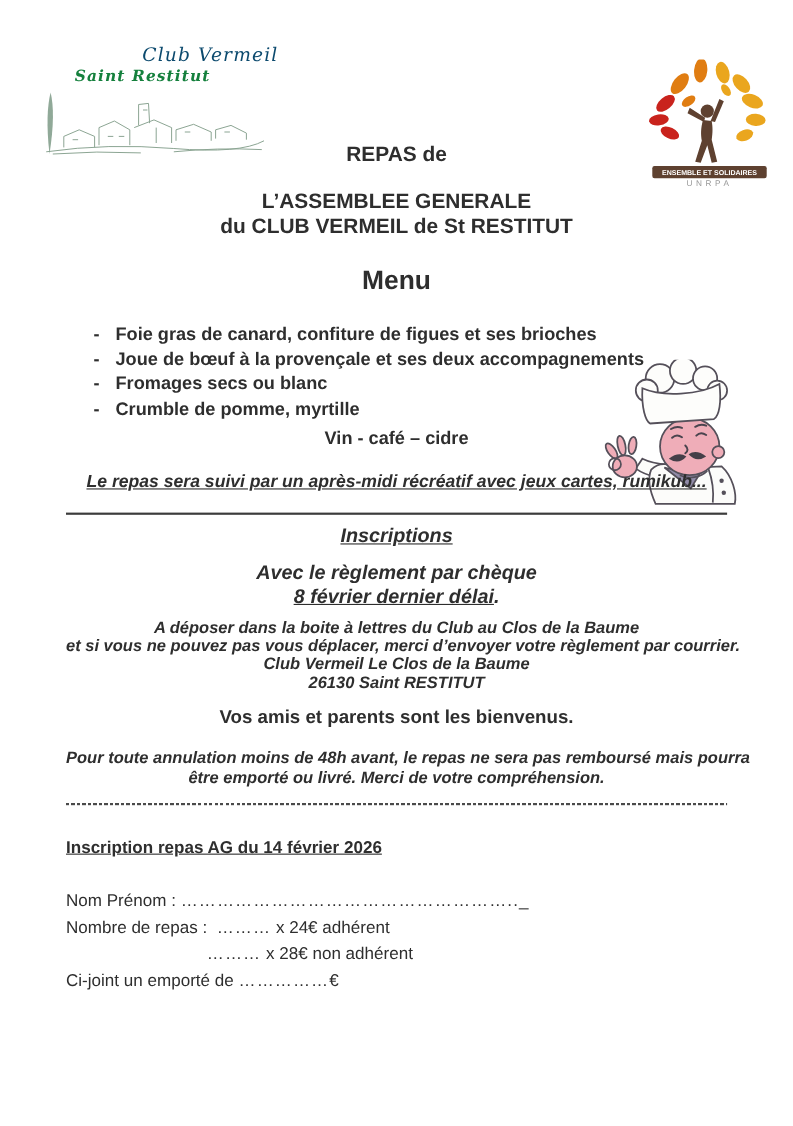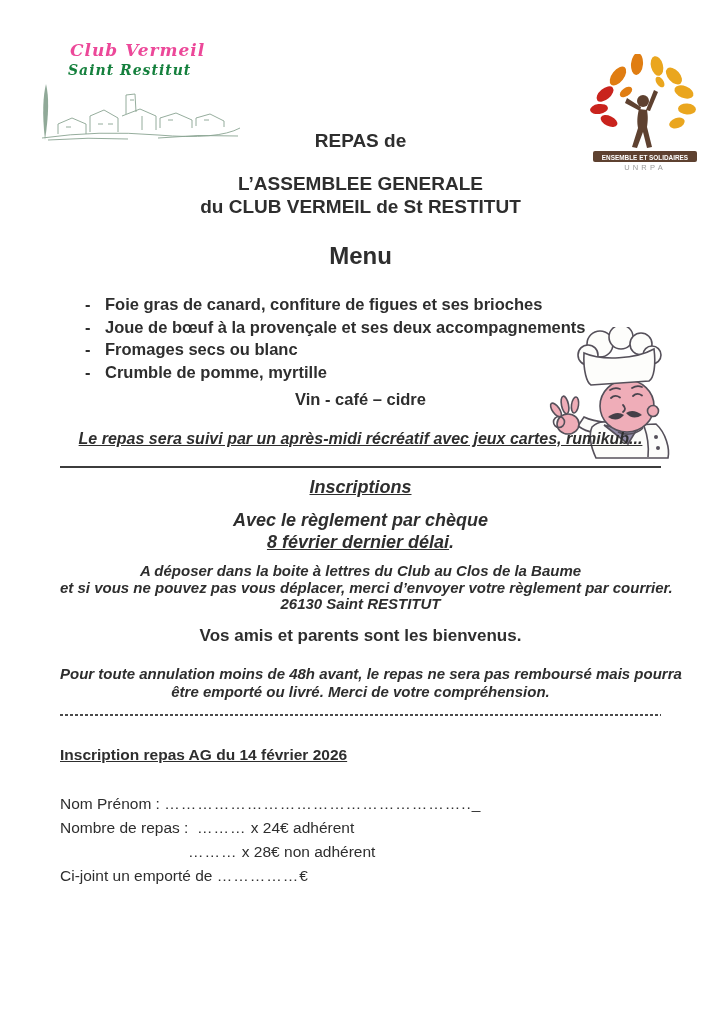--- a/index.html
+++ b/index.html
@@ -7,22 +7,22 @@
     position:relative;
     width:721px;height:1024px;
     background:#ffffff;
     font-family:"Liberation Sans", sans-serif;
     color:#2e2e2e;
     overflow:hidden;
   }
   
   .logo-left{position:absolute;left:38px;top:40px;width:215px;}
   .script1{
-    font-family:"DejaVu Serif", serif;font-style:italic;font-weight:bold;
-    font-size:17px;color:#ec4899;padding-left:32px;letter-spacing:1px;
+    font-family:"DejaVu Serif", serif;font-style:italic;font-weight:normal;
+    font-size:17px;color:#0c4a6e;padding-left:32px;letter-spacing:1px;text-align:right;
   }
   .script2{
     font-family:"DejaVu Serif", serif;font-style:italic;font-weight:bold;
     font-size:14px;color:#15803d;padding-left:30px;letter-spacing:1px;margin-top:2px;
   }
   .sketch{display:block;margin-top:2px;}
   .logo-right{position:absolute;left:590px;top:54px;}
   
   .chef{position:absolute;left:548px;top:327px;}
   
@@ -189,20 +189,21 @@
     <div class="insc-h"><span>Inscriptions</span></div>
 
     <div class="payment">
       <div>Avec le règlement par chèque</div>
       <div><span class="u">8 février dernier délai</span><span>.</span></div>
     </div>
 
     <div class="deposit">
       <div>A déposer dans la boite à lettres du Club au Clos de la Baume</div>
       <div>et si vous ne pouvez pas vous déplacer, merci d’envoyer votre règlement par courrier.</div>
+      <div>Club Vermeil Le Clos de la Baume</div>
       <div>26130 Saint RESTITUT</div>
     </div>
 
     <div class="welcome">Vos amis et parents sont les bienvenus.</div>
 
     <div class="cancel">
       <div>Pour toute annulation moins de 48h avant, le repas ne sera pas remboursé mais pourra</div>
       <div>être emporté ou livré. Merci de votre compréhension.</div>
     </div>
 

